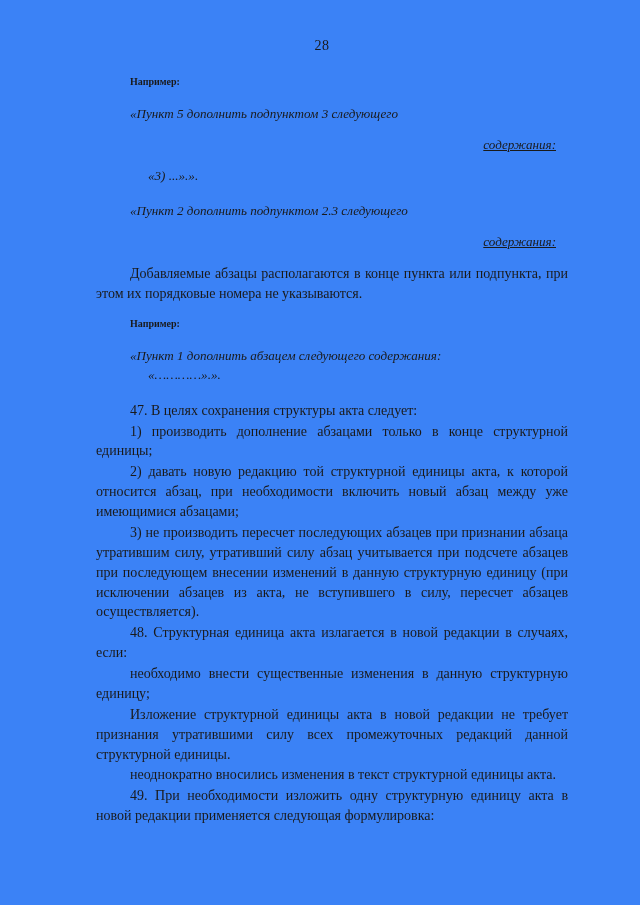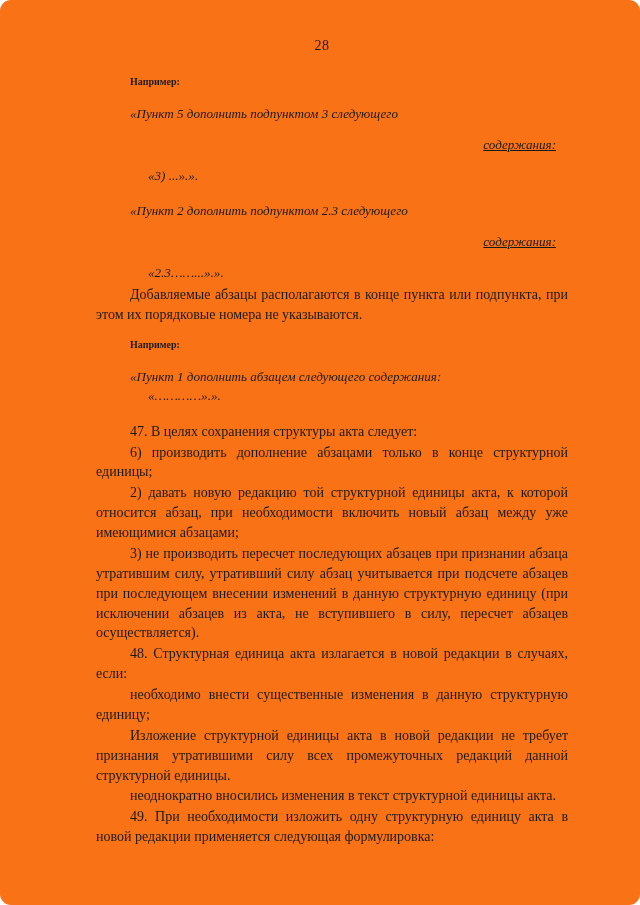--- a/index.html
+++ b/index.html
@@ -12,24 +12,23 @@
     height: 905px;
     font-family: "Liberation Serif", "DejaVu Serif", serif;
     color: #1a1a1a;
     position: relative;
     overflow: hidden;
   }
   .page {
     position: relative;
     width: 640px;
     height: 905px;
-    background: #f97316;
+    background: #3b82f6;
     box-sizing: border-box;
     padding: 38px 72px 40px 96px;
-    border-radius: 11px;
   }
   .page-number {
     text-align: center;
     font-size: 14px;
     margin-left: -20px;
     margin-bottom: 22px;
     letter-spacing: 0.5px;
   }
   .para {
     font-size: 14px;
@@ -86,35 +85,34 @@
   <div class="gap-sm"></div>
 
   <div class="quote">«Пункт 5 дополнить подпунктом 3 следующего</div>
   <div class="quote-cont">содержания:</div>
   <div class="quote-inner">«3) ...».».</div>
 
   <div class="gap-md"></div>
 
   <div class="quote">«Пункт 2 дополнить подпунктом 2.3 следующего</div>
   <div class="quote-cont">содержания:</div>
-  <div class="quote-inner">«2.3……...».».</div>
 
   <div class="para">Добавляемые абзацы располагаются в конце пункта или подпункта, при этом их порядковые номера не указываются.</div>
 
   <div class="bold">Например:</div>
 
   <div class="gap-sm"></div>
 
   <div class="quote">«Пункт 1 дополнить абзацем следующего содержания:</div>
   <div class="quote-inner">«…………».».</div>
 
   <div class="gap-md"></div>
 
   <div class="para">47. В целях сохранения структуры акта следует:</div>
-  <div class="para">6) производить дополнение абзацами только в конце структурной единицы;</div>
+  <div class="para">1) производить дополнение абзацами только в конце структурной единицы;</div>
   <div class="para">2) давать новую редакцию той структурной единицы акта, к которой относится абзац, при необходимости включить новый абзац между уже имеющимися абзацами;</div>
   <div class="para">3) не производить пересчет последующих абзацев при признании абзаца утратившим силу, утративший силу абзац учитывается при подсчете абзацев при последующем внесении изменений в данную структурную единицу (при исключении абзацев из акта, не вступившего в силу, пересчет абзацев осуществляется).</div>
 
   <div class="para">48. Структурная единица акта излагается в новой редакции в случаях, если:</div>
   <div class="para">необходимо внести существенные изменения в данную структурную единицу;</div>
   <div class="para">Изложение структурной единицы акта в новой редакции не требует признания утратившими силу всех промежуточных редакций данной структурной единицы.</div>
   <div class="para">неоднократно вносились изменения в текст структурной единицы акта.</div>
 
   <div class="para">49. При необходимости изложить одну структурную единицу акта в новой редакции применяется следующая формулировка:</div>
 

